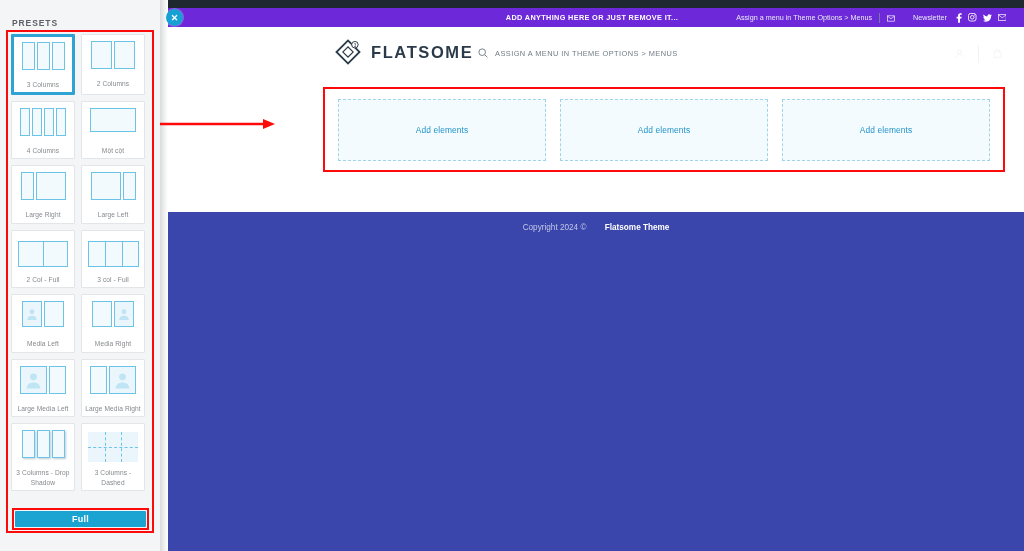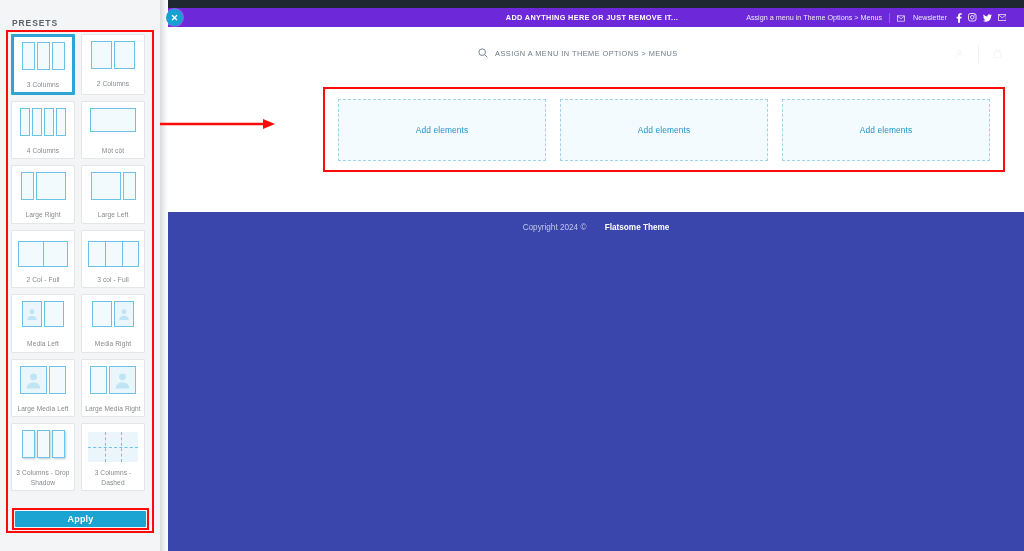--- a/index.html
+++ b/index.html
@@ -134,21 +134,21 @@
     position:absolute;right:18px;top:0;height:19px;
     display:flex;align-items:center;gap:7px;
     font-size:7.2px;color:#e7ecf2;
   }
   .topbar-sep{
     width:1px;height:10px;background:#6a7f9c;display:inline-block;
   }
   .tb-link{color:#e7ecf2;text-decoration:none;white-space:nowrap;}
   .social-row{display:flex;align-items:center;gap:6px;margin-left:2px;}
   .social-ic{color:#ffffff;display:flex;align-items:center;}
-  .newsletter{display:flex;align-items:flex-end;gap:8px;white-space:nowrap;}
+  .newsletter{display:flex;align-items:flex-end;gap:18px;white-space:nowrap;}
 
   .close-btn{
     position:absolute;left:6px;top:9px;width:17px;height:17px;border-radius:50%;
     background:#17a0d4;display:flex;align-items:center;justify-content:center;
     color:#fff;font-size:9px;font-weight:bold;cursor:pointer;z-index:20;
     box-shadow:0 0 0 1px rgba(255,255,255,.25);
   }
 
   .site-header{
     position:absolute;left:0;top:27px;width:864px;height:57px;background:#ffffff;
@@ -370,21 +370,21 @@
               </div>
             </div>
             <div class="preset-label">3 Columns - Dashed</div>
           </div>
         </div>
     </div>
 
     <div class="presets-redbox"></div>
 
     <div class="apply-wrap"></div>
-    <button class="apply-btn">Apply</button>
+    <button class="apply-btn">Full</button>
   </div>
 
   <svg class="red-arrow" viewBox="0 0 115 12">
     <line x1="0" y1="6" x2="104" y2="6" stroke="#fd0b0b" stroke-width="2.4"></line>
     <polygon points="103,1 115,6 103,11" fill="#fd0b0b"></polygon>
   </svg>
 
   <div class="preview">
 
     <div class="dark-strip"></div>
@@ -425,20 +425,33 @@
               <path d="M1 1.2 L8 6.6 L15 1.2" fill="none" stroke="#ffffff" stroke-width="1.3"></path>
             </svg>
           </span>
         </span>
       </div>
     </div>
 
     <div class="close-btn">✕</div>
 
     <div class="site-header">
+      <div class="brand-row">
+        <span class="logo-mark">
+          <svg width="26" height="26" viewBox="0 0 32 32">
+            <g transform="rotate(45 16 16)">
+              <rect x="6" y="6" width="20" height="20" fill="none" stroke="#2b3a4a" stroke-width="2.3"></rect>
+              <rect x="11.5" y="11.5" width="9" height="9" fill="#ffffff" stroke="#2b3a4a" stroke-width="1.4"></rect>
+            </g>
+            <circle cx="24.5" cy="7" r="4" fill="#ffffff" stroke="#2b3a4a" stroke-width="1.2"></circle>
+            <text x="24.5" y="9.4" font-size="5.6" fill="#2b3a4a" text-anchor="middle" font-family="Liberation Sans, sans-serif">3</text>
+          </svg>
+        </span>
+        <span class="brand-name">FLATSOME</span>
+      </div>
 
       <div class="header-search">
         <svg width="10" height="10" viewBox="0 0 16 16">
           <circle cx="6.7" cy="6.7" r="5.3" fill="none" stroke="#6f7b86" stroke-width="1.5"></circle>
           <line x1="10.6" y1="10.6" x2="15" y2="15" stroke="#6f7b86" stroke-width="1.5"></line>
         </svg>
         <span class="header-search-text">ASSIGN A MENU IN THEME OPTIONS &gt; MENUS</span>
       </div>
 
       <div class="header-right-icons">

